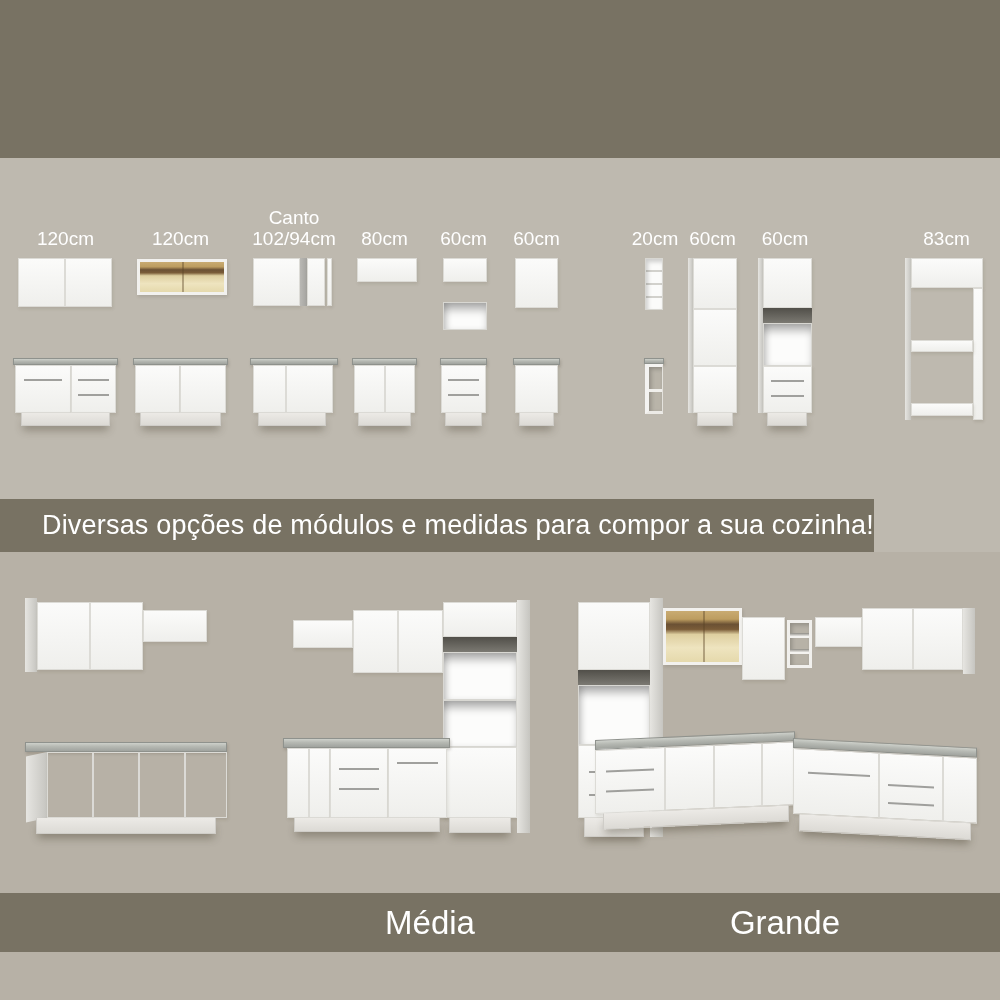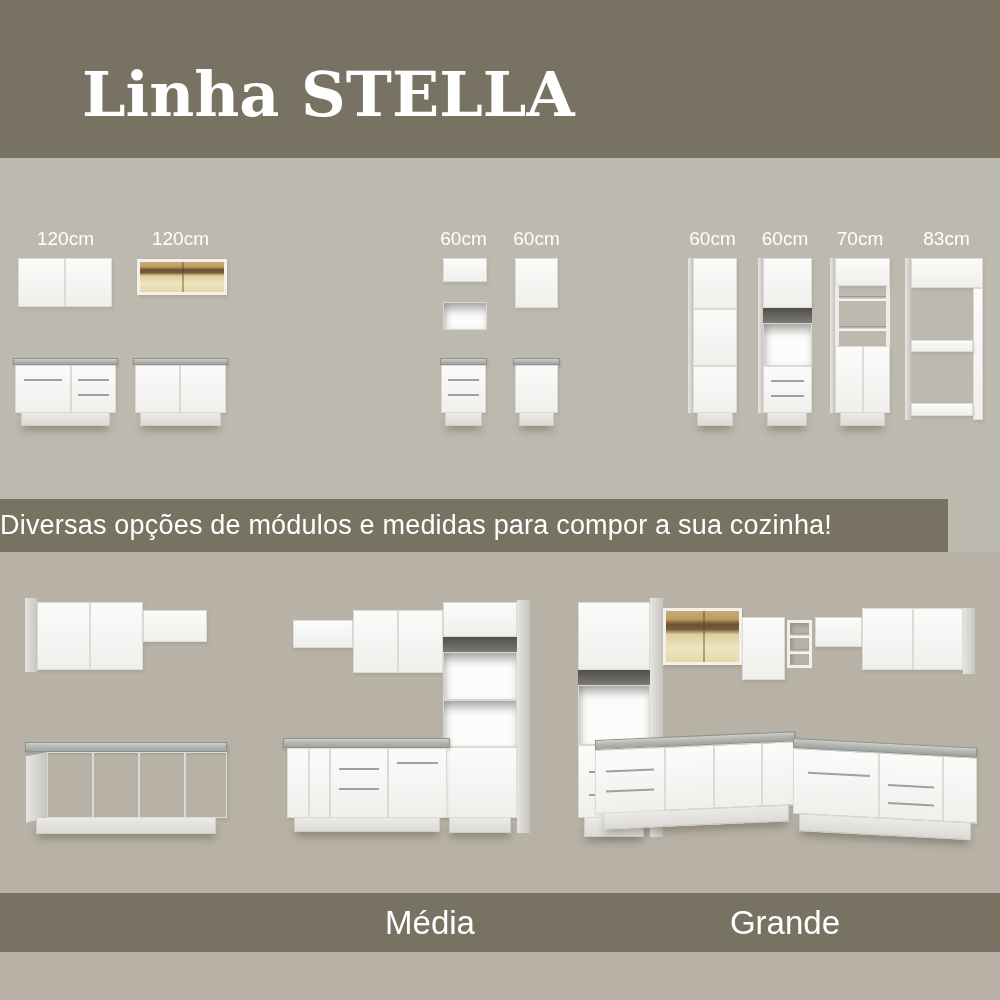--- a/index.html
+++ b/index.html
@@ -42,38 +42,37 @@
   .openend::after{content:"";position:absolute;left:0;right:0;top:50%;height:3px;background:#f0efec}
   .hl{position:absolute;height:2px;background:#9f9f9c}
   .vs{position:absolute;top:0;bottom:0;width:2px;background:#dcdbd6}
   .ln1::before,.ln2::before,.ln2::after,.ln2c::before,.ln2c::after,.ln2d::before,.ln2d::after{
     content:"";position:absolute;left:14%;right:14%;height:2px;background:#a0a09d}
   .ln1::before{top:13px}
   .ln2::before{top:13px}.ln2::after{top:28px}
   .ln2c::before{top:19px}.ln2c::after{top:39px}
   .ln2d::before{top:25px}.ln2d::after{top:48px}
   
-  .banner{position:absolute;left:0;top:499px;width:948px;height:53px;background:var(--olive,#787263);
-    display:flex;align-items:center;justify-content:flex-start}
+  .banner{position:absolute;left:0;top:499px;width:874px;height:53px;background:var(--olive,#787263);
+    display:flex;align-items:center;justify-content:flex-end}
   .banner span{color:#fff;font-size:27px;letter-spacing:.2px}
   
   .kits{position:absolute;left:0;top:552px;width:1000px;height:448px;background:var(--bg-bottom,#b7b1a6)}
   .kit{position:absolute;inset:0}
   .kband{position:absolute;left:0;top:341px;width:1000px;height:59px;background:var(--olive,#787263)}
   .klabel{position:absolute;top:11px;width:200px;text-align:center;color:#fff;font-size:33px}
   .skL{transform:skewY(-2.5deg);transform-origin:top left}
   .skR{transform:skewY(3deg);transform-origin:top left}
 </style>
 </head>
 <body>
 
 <div class="poster">
 
   <div class="hdr">
-    <div class="title">Linha STELLA</div>
   </div>
 
   <div class="mods">
 
     <div class="mcol" style="left:13px;width:105px">
       <div class="mlabel">120cm</div>
       <div class="box wht d2" style="left:5px;top:100px;width:94px;height:49px"></div>
       <div class="box counterc" style="left:0;top:200px;width:105px;height:7px"></div>
       <div class="box wht ln1" style="left:2px;top:207px;width:56px;height:48px"></div>
       <div class="box wht ln2" style="left:58px;top:207px;width:45px;height:48px"></div>
@@ -82,71 +81,86 @@
 
     <div class="mcol" style="left:133px;width:95px">
       <div class="mlabel">120cm</div>
       <div class="box glassc" style="left:4px;top:101px;width:90px;height:36px"></div>
       <div class="box counterc" style="left:0;top:200px;width:95px;height:7px"></div>
       <div class="box wht" style="left:2px;top:207px;width:45px;height:48px"></div>
       <div class="box wht" style="left:47px;top:207px;width:46px;height:48px"></div>
       <div class="box plinthc" style="left:7px;top:255px;width:81px;height:13px"></div>
     </div>
 
-
+    <div class="mcol" style="left:250px;width:88px">
+      <div class="mlabel two">
+        <div>Canto</div>
+        <div>102/94cm</div>
+      </div>
+      <div class="box wht" style="left:3px;top:100px;width:47px;height:48px"></div>
+      <div class="box" style="left:50px;top:100px;width:7px;height:48px;background:linear-gradient(90deg,#b9b8b4,#a5a4a0)"></div>
+      <div class="box wht" style="left:57px;top:100px;width:18px;height:48px"></div>
+      <div class="box wht" style="left:77px;top:100px;width:5px;height:48px"></div>
+      <div class="box counterc" style="left:0;top:200px;width:88px;height:7px"></div>
+      <div class="box wht d40" style="left:3px;top:207px;width:80px;height:48px"></div>
+      <div class="box plinthc" style="left:8px;top:255px;width:68px;height:13px"></div>
+    </div>
+
+    <div class="mcol" style="left:352px;width:65px">
+      <div class="mlabel">80cm</div>
+      <div class="box wht" style="left:5px;top:100px;width:60px;height:24px"></div>
+      <div class="box counterc" style="left:0;top:200px;width:65px;height:7px"></div>
+      <div class="box wht d2" style="left:2px;top:207px;width:61px;height:48px"></div>
+      <div class="box plinthc" style="left:6px;top:255px;width:53px;height:13px"></div>
+    </div>
 
     <div class="mcol" style="left:440px;width:47px">
       <div class="mlabel">60cm</div>
       <div class="box wht" style="left:3px;top:100px;width:44px;height:24px"></div>
       <div class="box nichec" style="left:3px;top:144px;width:44px;height:28px"></div>
       <div class="box counterc" style="left:0;top:200px;width:47px;height:7px"></div>
       <div class="box wht ln2" style="left:1px;top:207px;width:45px;height:48px"></div>
       <div class="box plinthc" style="left:5px;top:255px;width:37px;height:13px"></div>
     </div>
 
     <div class="mcol" style="left:513px;width:47px">
       <div class="mlabel">60cm</div>
       <div class="box wht" style="left:2px;top:100px;width:43px;height:50px"></div>
       <div class="box counterc" style="left:0;top:200px;width:47px;height:7px"></div>
       <div class="box wht" style="left:2px;top:207px;width:43px;height:48px"></div>
       <div class="box plinthc" style="left:6px;top:255px;width:35px;height:13px"></div>
     </div>
 
 
+    <div class="mcol" style="left:645px;width:20px">
+      <div class="mlabel">20cm</div>
+      <div class="box cubby" style="left:0;top:100px;width:18px;height:52px"></div>
+      <div class="box counterc" style="left:-1px;top:200px;width:20px;height:6px"></div>
+      <div class="box openend" style="left:0;top:206px;width:18px;height:50px"></div>
+    </div>
 
     <div class="mcol" style="left:688px;width:49px">
       <div class="mlabel">60cm</div>
       <div class="box sidec" style="left:0;top:100px;width:5px;height:155px"></div>
       <div class="box wht" style="left:5px;top:100px;width:44px;height:51px"></div>
       <div class="box wht" style="left:5px;top:151px;width:44px;height:57px"></div>
       <div class="box wht" style="left:5px;top:208px;width:44px;height:47px"></div>
       <div class="box plinthc" style="left:9px;top:255px;width:36px;height:13px"></div>
     </div>
 
     <div class="mcol" style="left:758px;width:54px">
       <div class="mlabel">60cm</div>
       <div class="box sidec" style="left:0;top:100px;width:5px;height:155px"></div>
       <div class="box wht" style="left:5px;top:100px;width:49px;height:50px"></div>
       <div class="box darkn" style="left:5px;top:150px;width:49px;height:15px"></div>
       <div class="box nichec" style="left:5px;top:165px;width:49px;height:43px"></div>
       <div class="box wht ln2" style="left:5px;top:208px;width:49px;height:47px"></div>
       <div class="box plinthc" style="left:9px;top:255px;width:40px;height:13px"></div>
     </div>
 
-    <div class="mcol" style="left:830px;width:60px">
-      <div class="mlabel">70cm</div>
-      <div class="box sidec" style="left:0;top:100px;width:5px;height:155px"></div>
-      <div class="box wht" style="left:5px;top:100px;width:55px;height:28px"></div>
-      <div class="box" style="left:5px;top:128px;width:55px;height:60px;border-left:4px solid #eeedea;border-right:4px solid #eeedea">
-        <div class="shelfslab" style="top:10px"></div>
-        <div class="shelfslab" style="top:40px"></div>
-      </div>
-      <div class="box wht d2" style="left:5px;top:188px;width:55px;height:67px"></div>
-      <div class="box plinthc" style="left:10px;top:255px;width:45px;height:13px"></div>
-    </div>
 
     <div class="mcol" style="left:905px;width:83px">
       <div class="mlabel">83cm</div>
       <div class="box sidec" style="left:0;top:100px;width:6px;height:162px"></div>
       <div class="box wht" style="left:6px;top:100px;width:72px;height:30px"></div>
       <div class="box wht" style="left:68px;top:130px;width:10px;height:132px"></div>
       <div class="box wht" style="left:6px;top:182px;width:62px;height:12px"></div>
       <div class="box wht" style="left:6px;top:245px;width:62px;height:13px"></div>
     </div>
   </div>

